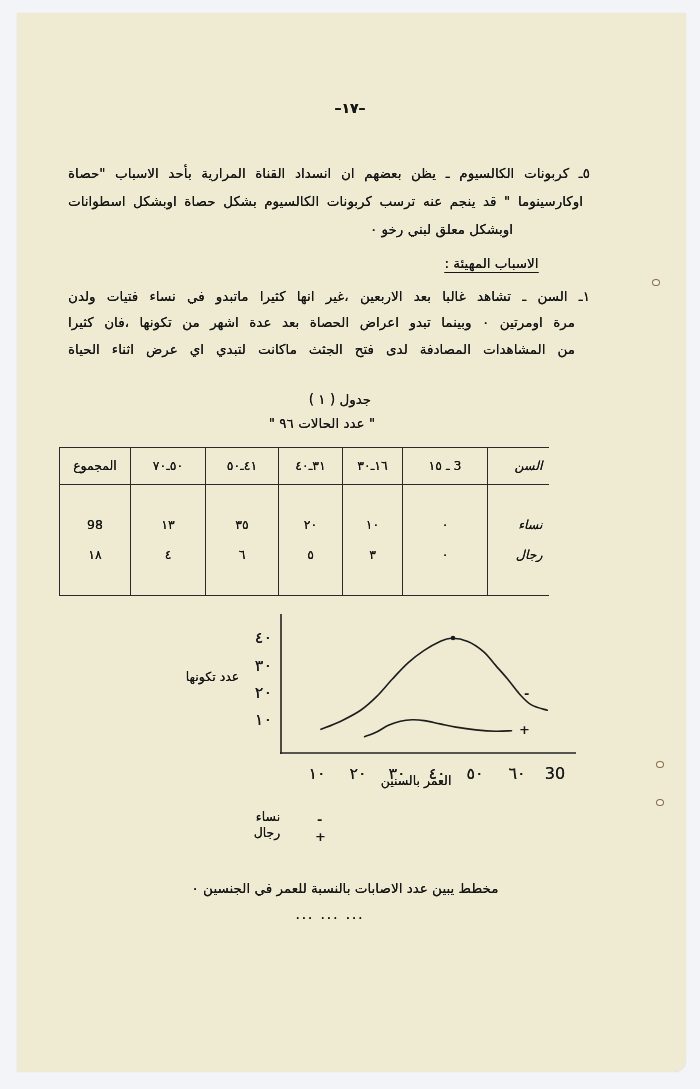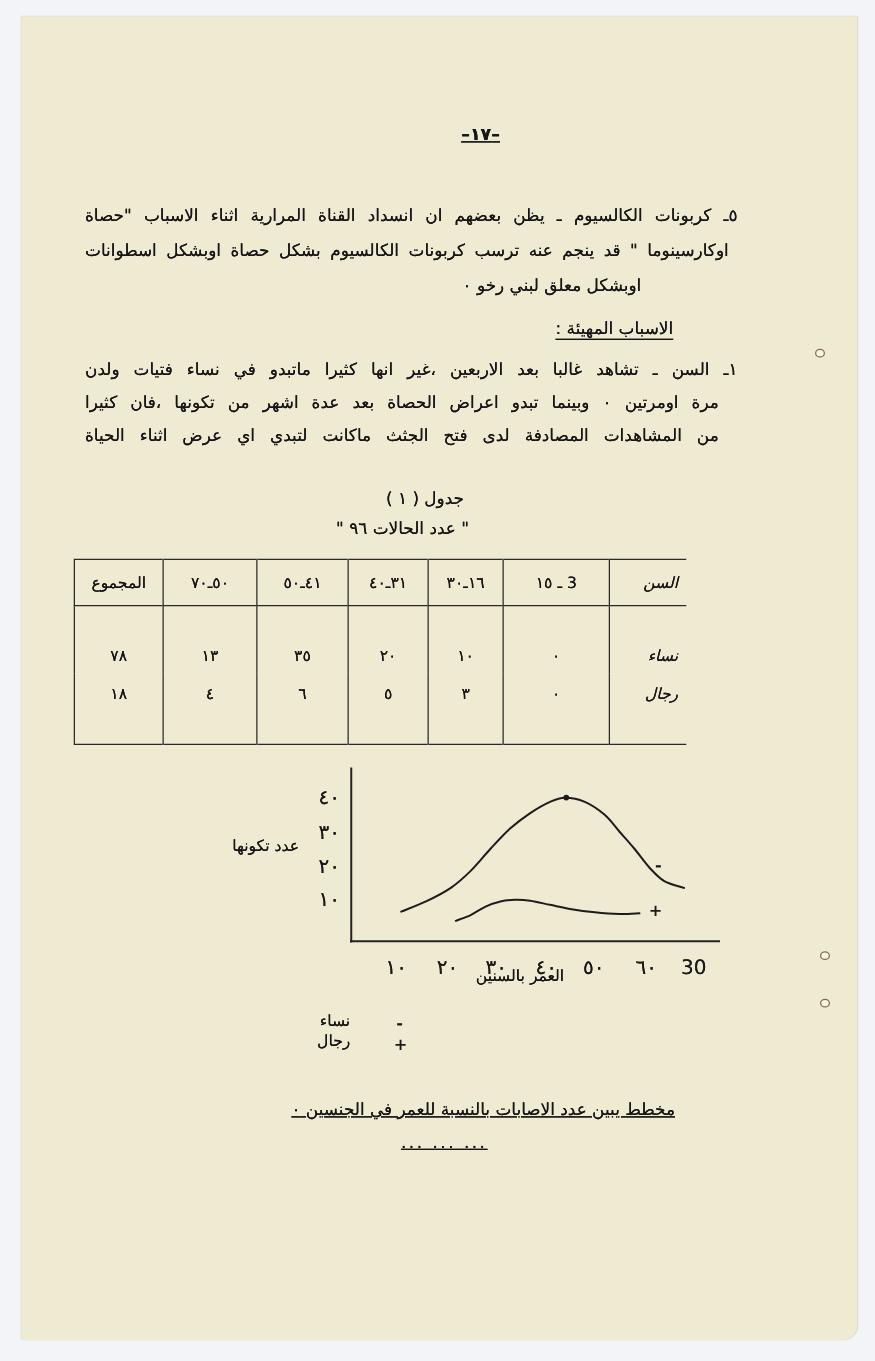--- a/index.html
+++ b/index.html
@@ -18,21 +18,21 @@
     position:absolute; width:6px; height:5px; border-radius:50%;
     border:1.5px solid #8a6a3c; background:#f6f4ea;
   }
   .t {
     position:absolute; direction:rtl; white-space:nowrap;
     color:#161616; font-size:13.5px; line-height:20px; height:20px;
     text-shadow:0 0 0.4px #161616;
   }
   .j { text-align:justify; text-align-last:justify; }
   .r { text-align:center; }
-  .c { text-align:right;text-decoration:underline; }
+  .c { text-align:center; }
   .heading { text-decoration:underline; text-underline-offset:4px; }
   .pnum { font-size:14px; font-weight:bold; letter-spacing:1px; }
 
   table.data {
     position:absolute; left:59px; top:447px; width:489px;
     direction:rtl; border-collapse:collapse; table-layout:fixed;
     color:#161616; font-size:12.5px;
     border-top:1.6px solid #2a2a2a; border-bottom:1.6px solid #2a2a2a;
   }
   table.data td, table.data th {
@@ -59,21 +59,21 @@
 </head>
 <body>
 
 <div class="paper"></div>
 <div class="hole" style="left:652px;top:279px"></div>
 <div class="hole" style="left:656px;top:761px"></div>
 <div class="hole" style="left:656px;top:799px"></div>
 
 <div class="t c pnum" style="left:300px;top:98px;width:100px">–١٧–</div>
 
-<div class="t j" style="left:68px;top:163px;width:522px">٥ـ كربونات الكالسيوم ـ يظن بعضهم ان انسداد القناة المرارية اثناء الاسباب "حصاة</div>
+<div class="t j" style="left:68px;top:163px;width:522px">٥ـ كربونات الكالسيوم ـ يظن بعضهم ان انسداد القناة المرارية بأحد الاسباب "حصاة</div>
 <div class="t j" style="left:68px;top:191px;width:515px">اوكارسينوما " قد ينجم عنه ترسب كربونات الكالسيوم بشكل حصاة اوبشكل اسطوانات</div>
 <div class="t r" style="left:300px;top:219px;width:283px">اوبشكل معلق لبني رخو ٠</div>
 
 <div class="t r heading" style="left:400px;top:253px;width:183px">الاسباب المهيئة :</div>
 
 <div class="t j" style="left:68px;top:286px;width:522px">١ـ السن ـ تشاهد غالبا بعد الاربعين ،غير انها كثيرا ماتبدو في نساء فتيات ولدن</div>
 <div class="t j" style="left:68px;top:312px;width:507px">مرة اومرتين ٠ وبينما تبدو اعراض الحصاة بعد عدة اشهر من تكونها ،فان كثيرا</div>
 <div class="t j" style="left:68px;top:339px;width:507px">من المشاهدات المصادفة لدى فتح الجثث ماكانت لتبدي اي عرض اثناء الحياة</div>
 
 <div class="t r" style="left:290px;top:389px;width:100px">جدول ( ١ )</div>
@@ -101,21 +101,21 @@
     </tr>
   </thead>
   <tbody>
     <tr class="r1">
       <td class="lbl">نساء</td>
       <td>٠</td>
       <td>١٠</td>
       <td>٢٠</td>
       <td>٣٥</td>
       <td>١٣</td>
-      <td>٧٨</td>
+      <td>98</td>
     </tr>
     <tr class="r2">
       <td class="lbl">رجال</td>
       <td>٠</td>
       <td>٣</td>
       <td>٥</td>
       <td>٦</td>
       <td>٤</td>
       <td>١٨</td>
     </tr>

